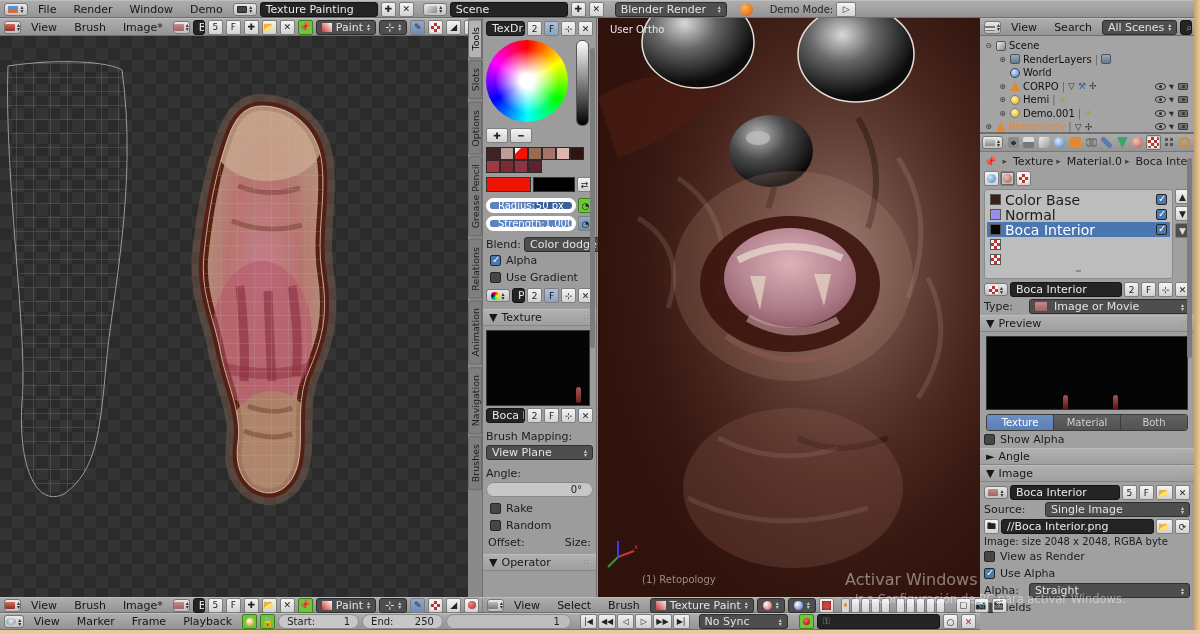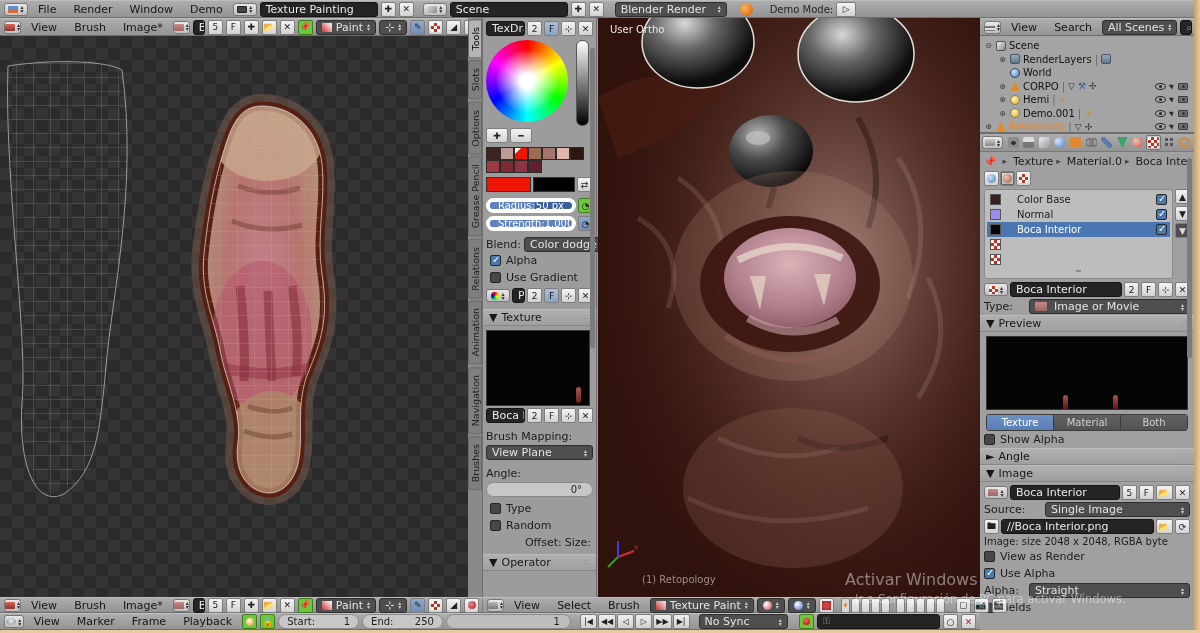--- a/index.html
+++ b/index.html
@@ -53,21 +53,21 @@
   .i-cur{width:0;height:0;border-left:4px solid #2c2c2c;border-top:3px solid transparent;border-bottom:3px solid transparent;transform:rotate(-35deg)}
   .i-cam{width:10px;height:7px;background:#6f6f6f;border:1px solid #3c3c3c;border-radius:1px;position:relative}
   .i-cam::after{content:"";position:absolute;left:3px;top:1px;width:3px;height:3px;border-radius:50%;background:#333}
   .exp{color:#3b3b3b;font-size:8px;width:9px;text-align:center}
   
   .ptabs{display:flex;gap:1px;align-items:center;background:linear-gradient(#ababab,#949494);border-bottom:1px solid #787878;padding:1px 2px;height:18px}
   .ptab{width:17px;height:15px;border-radius:2px;display:flex;align-items:center;justify-content:center}
   .ptab.on{background:#cacaca;box-shadow:inset 0 0 0 1px #707070}
   .pi{width:11px;height:11px;border-radius:2px}
   .checker{background:repeating-conic-gradient(#b8352b 0% 25%,#f2f2f2 0% 50%);background-size:6px 6px}
-  .slotrow{display:flex;align-items:center;gap:16px;height:15px;padding:0 3px;font-size:10px;color:#1c1c1c}
+  .slotrow{display:flex;align-items:center;gap:4px;height:15px;padding:0 3px;font-size:14px;color:#1c1c1c}
   .slotrow.sel{background:#4a77b2;color:#fff}
   .sic{width:11px;height:11px;border:1px solid #555;flex:none}
   .label{color:#1c1c1c;white-space:nowrap}
   .row{display:flex;align-items:center;gap:3px;padding:1px 4px}
   
   .mb{background:linear-gradient(#efefef,#cfcfcf);border:1px solid #7c7c7c;border-radius:2px;height:15px;min-width:17px;display:flex;align-items:center;justify-content:center;font-size:8px;color:#222;padding:0 2px}
   .sw{width:14px;height:13px;border:1px solid #2a2a2a;flex:none;position:relative}
   .wm{color:rgba(255,255,255,.45);pointer-events:none;white-space:nowrap}
   .scrollv{position:absolute;width:5px;border-radius:3px;background:#7c7c7c}
 </style>
@@ -308,27 +308,27 @@
   <div class="dd" style="margin-top:2px">
       <span style="flex:1">View Plane</span>
       <span class="ud">▴<br>▾</span>
     </div>
   <div class="label" style="margin-top:7px">Angle:</div>
   <div class="slg" style="margin-top:2px">
       <span>0°</span>
     </div>
   <div class="cbrow" style="margin-top:3px">
       <span class="cb"></span>
-      <span class="label">Type</span>
+      <span class="label">Rake</span>
     </div>
   <div class="cbrow">
       <span class="cb"></span>
       <span class="label">Random</span>
     </div>
-  <div class="row" style="justify-content:flex-end;padding:2px 2px">
+  <div class="row" style="justify-content:space-between;padding:2px 2px">
     <span class="label">Offset:</span>
     <span class="label">Size:</span>
   </div>
   <div class="ph" style="margin:3px -3px 0 -3px">
       <span>▼</span>
       <span>Operator</span>
       <span class="grip">∷</span>
     </div>
   <div class="scrollv" style="right:1px;top:30px;height:300px;position:absolute"></div>
 </div>

